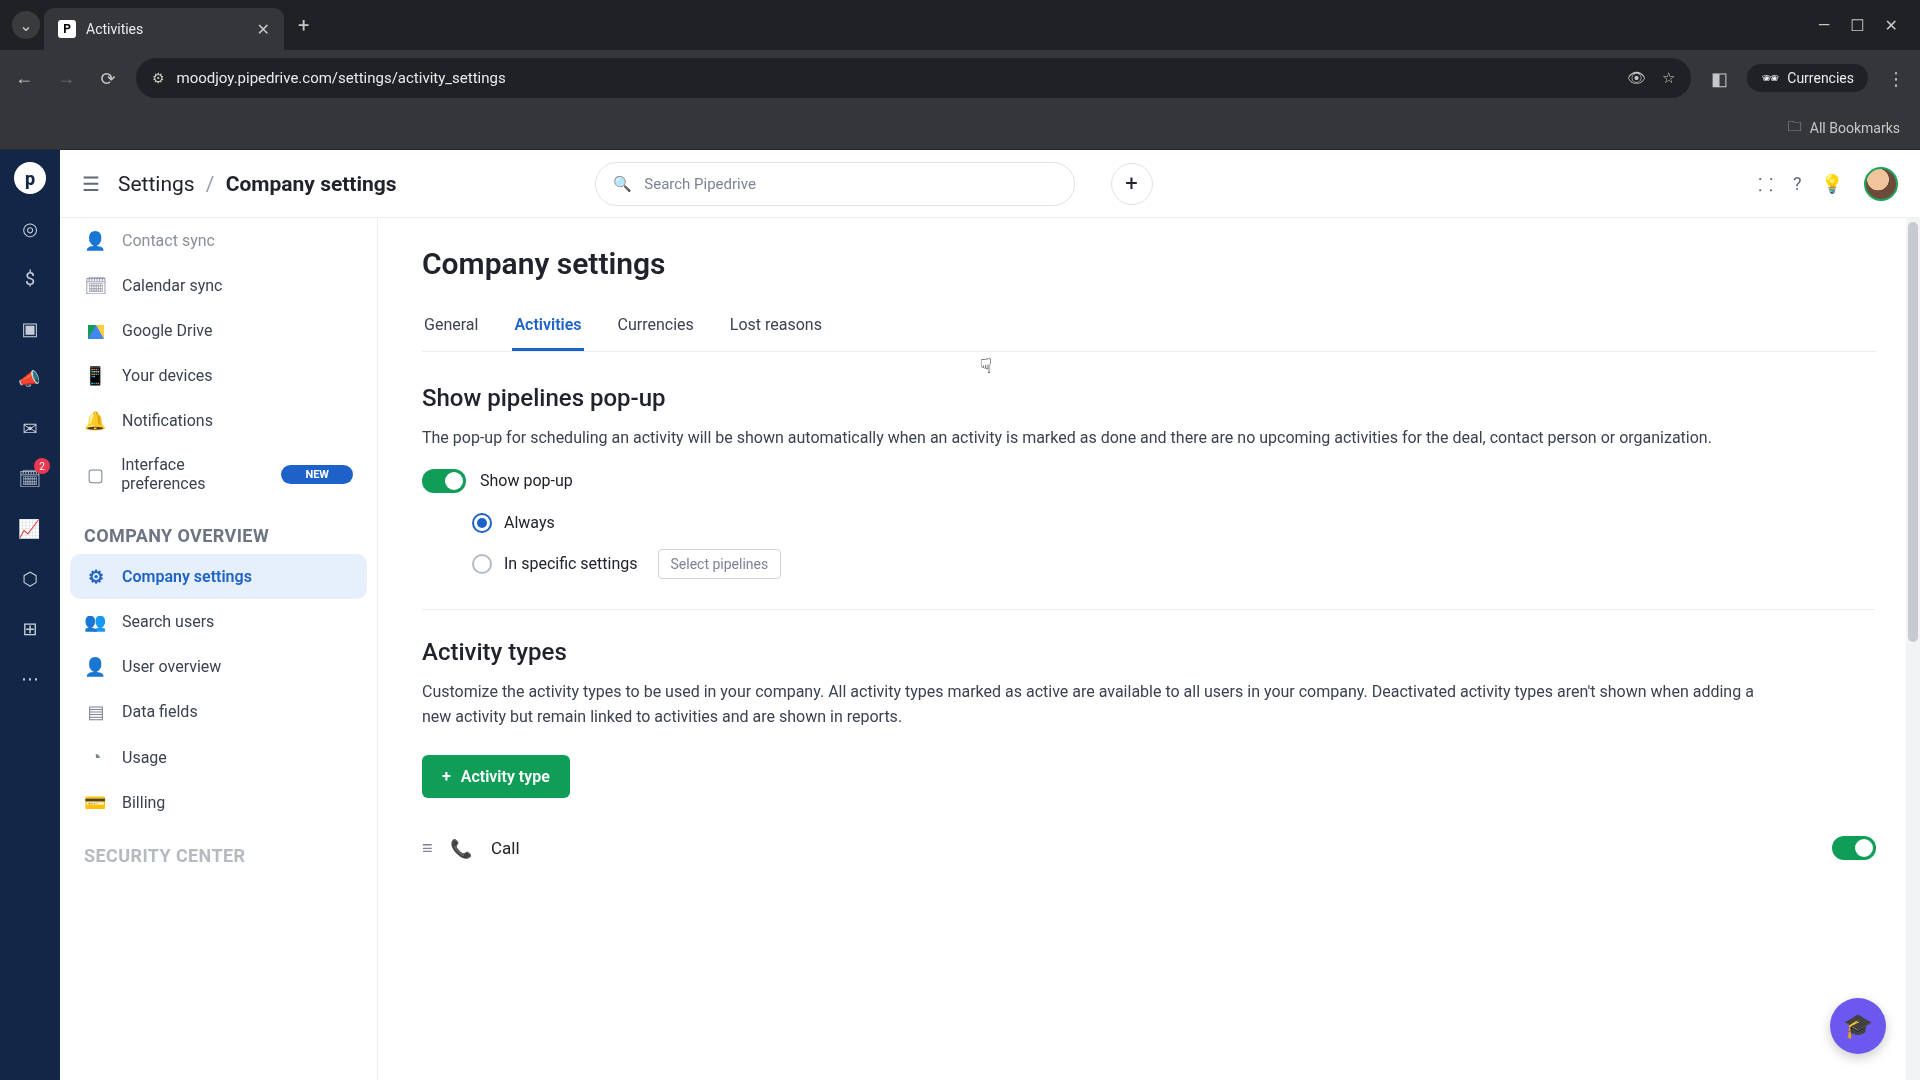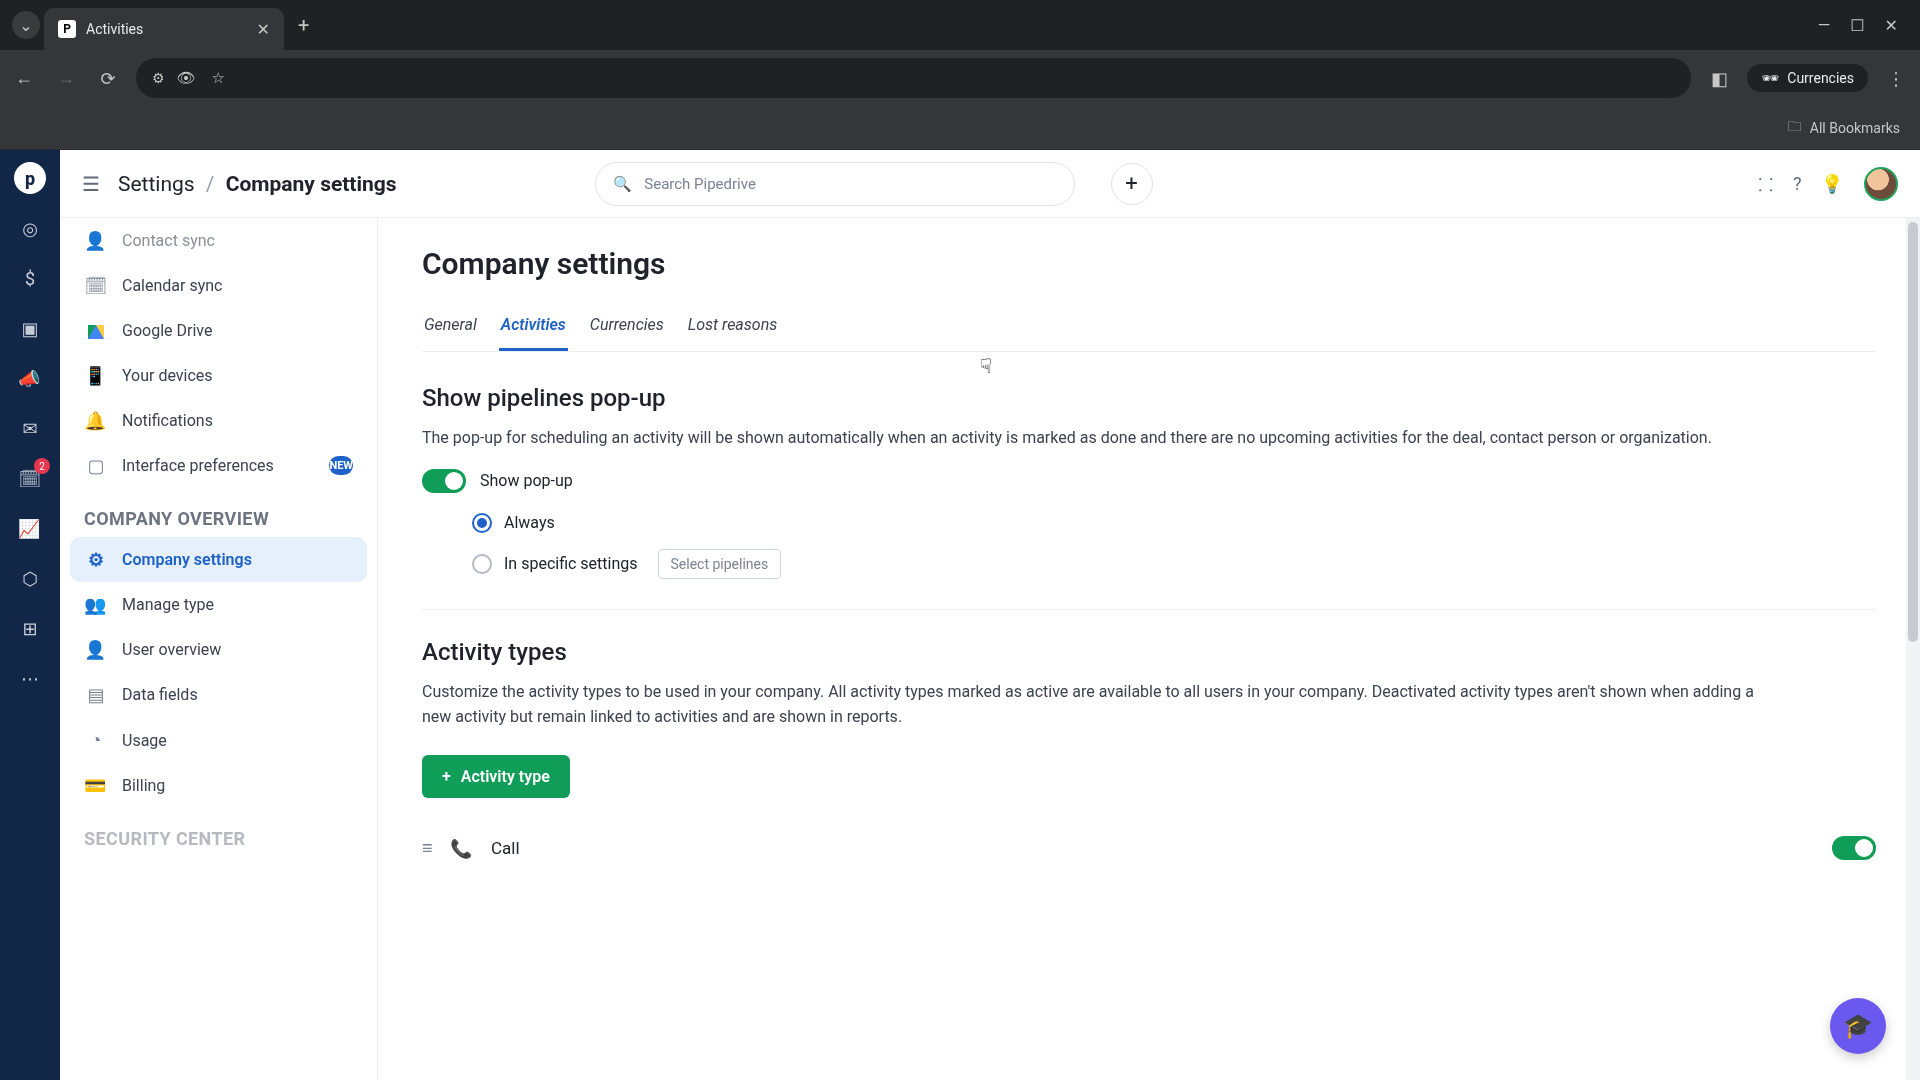--- a/index.html
+++ b/index.html
@@ -52,27 +52,27 @@
 
 
 .body { flex: 1; display: flex; overflow: hidden; }
 .sidebar { width: 318px; border-right: 1px solid #eceef1; overflow-y: auto; padding: 6px 10px 20px 10px; }
 .sidebar-item { display: flex; align-items: center; gap: 14px; padding: 12px 14px; border-radius: 10px; color: #3b4350; font-size: 16px; }
 .sidebar-item .s-icon { width: 24px; text-align: center; color: #7b8494; font-size: 18px; }
 .sidebar-item.truncated { color: #8a8f99; margin-top: -6px; }
 .sidebar-item.active { background: #e6f0fc; color: #1e62c9; font-weight: 600; }
 .sidebar-item.active .s-icon { color: #1e62c9; }
 .sidebar-section { padding: 20px 14px 8px 14px; color: #6e7582; font-size: 18px; font-weight: 700; letter-spacing: 0.4px; }
-.new-badge { background: #1e62c9; color: #fff; font-size: 11px; font-weight: 700; padding: 3px 0; border-radius: 12px; margin-left: auto; }
+.new-badge { background: #1e62c9; color: #fff; font-size: 11px; font-weight: 700; padding: 3px 24px; border-radius: 12px; margin-left: auto; }
 .gdrive-icon { display: inline-block; width: 0; height: 0; border-left: 8px solid #0f9d58; border-right: 8px solid #ffcd40; border-bottom: 14px solid #4285f4; transform: translateY(2px); }
 
 
 .main { flex: 1; overflow-y: auto; padding: 28px 44px 40px 44px; position: relative; }
 .page-title { font-size: 30px; font-weight: 600; color: #21232c; margin-bottom: 24px; }
-.tabs { display: flex; gap: 20px; border-bottom: 1px solid #eceef1; margin-bottom: 32px; font-style: italic; }
+.tabs { display: flex; gap: 32px; border-bottom: 1px solid #eceef1; margin-bottom: 32px; }
 .tab-link { padding: 10px 2px 14px 2px; font-size: 16px; color: #3b4350; border-bottom: 3px solid transparent; }
 .tab-link.active { color: #1e62c9; font-weight: 600; border-bottom-color: #1e62c9; }
 
 .section-h { font-size: 24px; font-weight: 500; color: #21232c; margin-bottom: 14px; }
 .section-desc { font-size: 16px; color: #3b4350; line-height: 1.55; margin-bottom: 18px; max-width: 1360px; }
 .toggle-row { display: flex; align-items: center; gap: 14px; margin-bottom: 20px; }
 .toggle { width: 44px; height: 24px; background: #0f9d58; border-radius: 14px; position: relative; }
 .toggle.on::after { content: ""; position: absolute; right: 3px; top: 3px; width: 18px; height: 18px; background: #fff; border-radius: 50%; }
 .toggle-label { font-size: 16px; color: #21232c; }
 
@@ -119,20 +119,21 @@
       <span>✕</span>
     </div>
   </div>
 
   <div class="addr-bar">
     <span class="nav-btn">←</span>
     <span class="nav-btn dim">→</span>
     <span class="nav-btn">⟳</span>
     <div class="url-field">
       <span class="site-icon">⚙</span>
+      <span class="url-text">moodjoy.pipedrive.com/settings/activity_settings</span>
       <div class="url-actions">
         <span>👁</span>
         <span>☆</span>
       </div>
     </div>
     <span class="nav-btn">◧</span>
     <div class="right-controls">
       <div class="incognito-pill">
         <span>🕶</span>
         <span>Currencies</span>
@@ -215,21 +216,21 @@
             <span class="new-badge">NEW</span>
           </div>
 
           <div class="sidebar-section">COMPANY OVERVIEW</div>
           <div class="sidebar-item active">
             <span class="s-icon">⚙</span>
             <span>Company settings</span>
           </div>
           <div class="sidebar-item">
             <span class="s-icon">👥</span>
-            <span>Manage type</span>
+            <span>Search users</span>
           </div>
           <div class="sidebar-item">
             <span class="s-icon">👤</span>
             <span>User overview</span>
           </div>
           <div class="sidebar-item">
             <span class="s-icon">▤</span>
             <span>Data fields</span>
           </div>
           <div class="sidebar-item">

